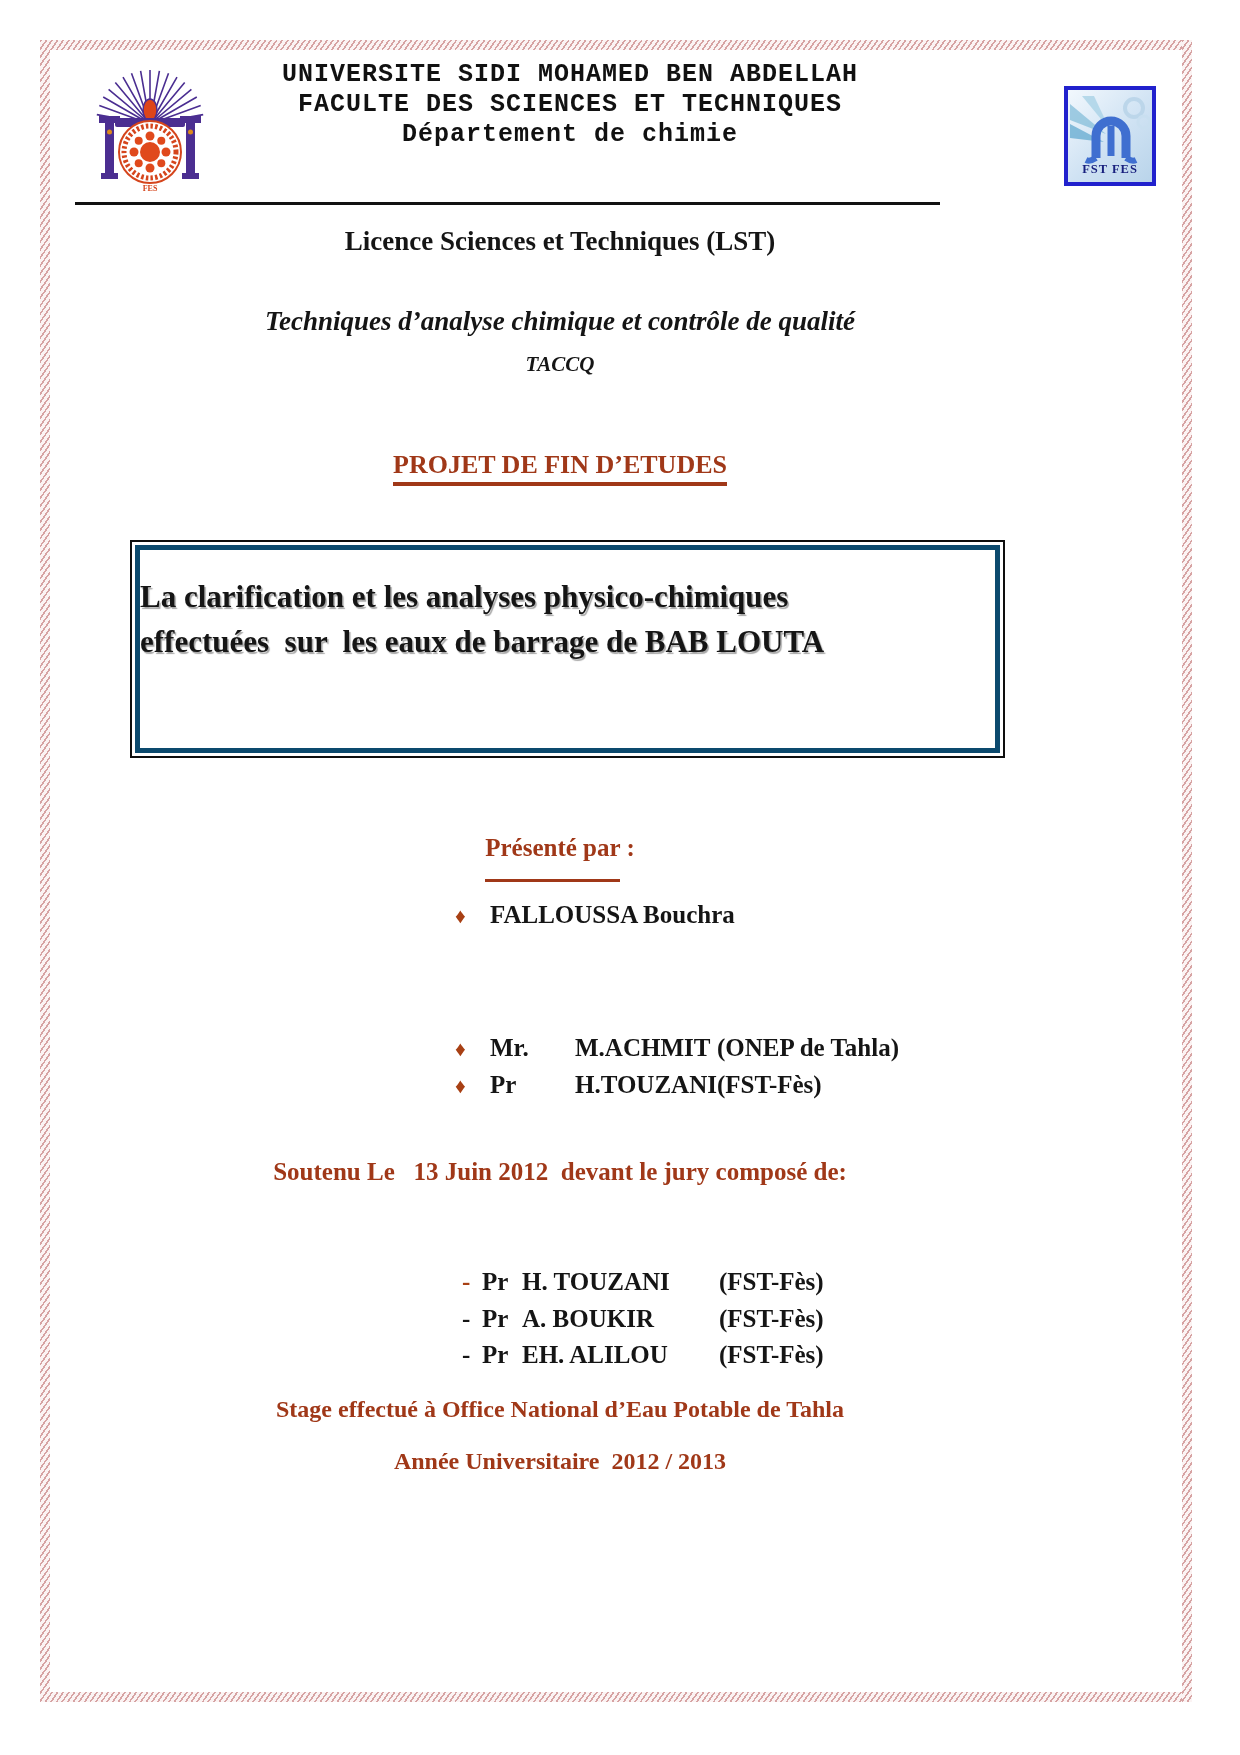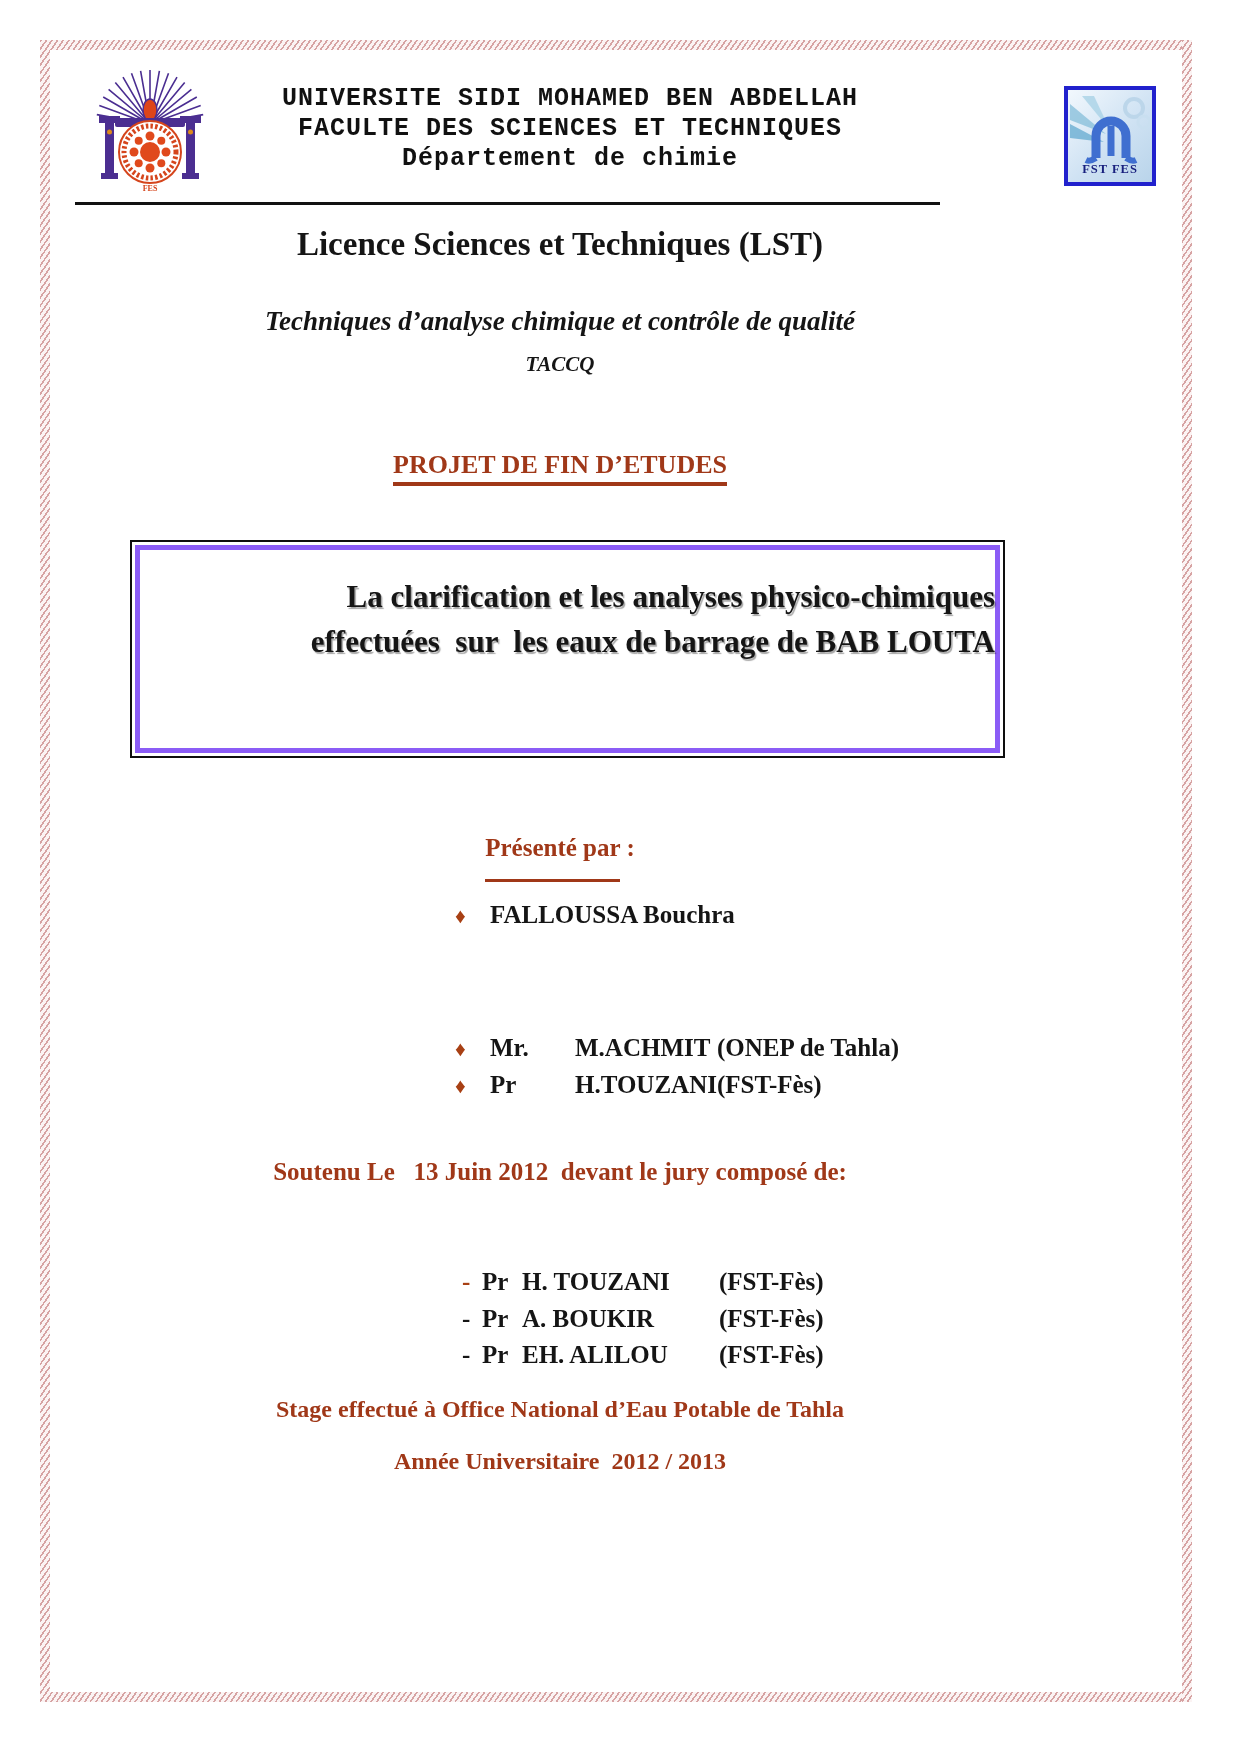--- a/index.html
+++ b/index.html
@@ -10,40 +10,40 @@
   .frame{position:absolute;background:
       repeating-linear-gradient(125deg,rgba(195,120,120,.65) 0 1.6px,rgba(255,255,255,0) 1.6px 4.6px),
       #fbf3f3;}
   .frame-top{left:40px;top:40px;width:1152px;height:10px;}
   .frame-bottom{left:40px;top:1692px;width:1152px;height:10px;}
   .frame-left{left:40px;top:40px;width:10px;height:1662px;}
   .frame-right{left:1182px;top:40px;width:10px;height:1662px;}
 
   
   .usmba-logo{position:absolute;left:84px;top:60px;width:132px;height:134px;}
-  .header-text{position:absolute;left:240px;top:84px;width:660px;text-align:center;
+  .header-text{position:absolute;left:240px;top:60px;width:660px;text-align:center;
       font-family:"Liberation Mono",monospace;font-weight:bold;font-size:25px;line-height:30px;
       letter-spacing:1px;color:#111;}
   .fst-logo{position:absolute;left:1064px;top:86px;width:92px;height:100px;border:4px solid #2121cd;
       box-sizing:border-box;background:linear-gradient(135deg,#f2f8fd 0%,#cfe2f3 55%,#b9d4ea 100%);}
   .fst-logo svg{display:block;width:100%;height:100%;}
   .rule{position:absolute;left:75px;top:202px;width:865px;height:3px;background:#111;}
 
   .center-col{position:absolute;left:65px;width:990px;text-align:center;}
-  .degree{top:226px;font-size:33px;font-weight:bold;}
+  .degree{top:226px;font-size:27px;font-weight:bold;}
   .specialty{top:306px;font-size:27px;font-weight:bold;font-style:italic;}
   .acronym{top:352px;font-size:21px;font-weight:bold;font-style:italic;}
   .heading-wrap{top:450px;}
   .heading{display:inline-block;font-size:26px;font-weight:bold;color:#a03818;
       padding-bottom:2px;border-bottom:4px solid #a03818;}
 
   .title-box{position:absolute;left:130px;top:540px;width:875px;height:218px;box-sizing:border-box;
       border:2px solid #0e0e0e;padding:3px;background:#fff;}
-  .title-box-inner{width:100%;height:100%;box-sizing:border-box;border:5px solid #8b5cf6;
-      display:flex;flex-direction:column;align-items:flex-end;padding-top:24px;}
+  .title-box-inner{width:100%;height:100%;box-sizing:border-box;border:5px solid #0c4a6e;
+      display:flex;flex-direction:column;align-items:flex-start;padding-top:24px;}
   .title-line{font-size:31px;font-weight:bold;line-height:45px;white-space:pre;
       text-shadow:1.5px 1.5px 1px rgba(0,0,0,.35);}
 
   .section-label{font-size:25px;font-weight:bold;color:#a03818;}
   .section-label .lbl{border-bottom:3px solid #a03818;padding-bottom:18px;}
   .section-label .sfx{white-space:pre;}
   .presente{top:834px;}
   .encadre{top:968px;}
 
   .bullet-row{position:absolute;left:455px;display:flex;align-items:baseline;

